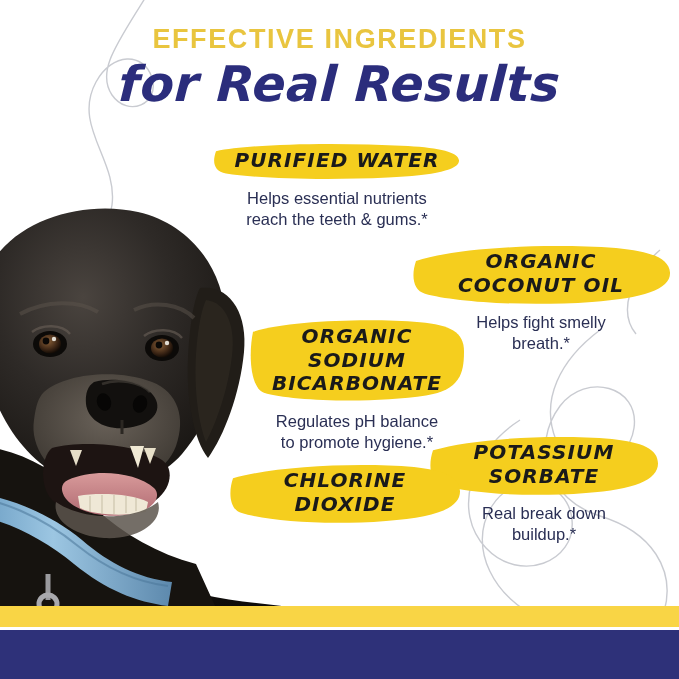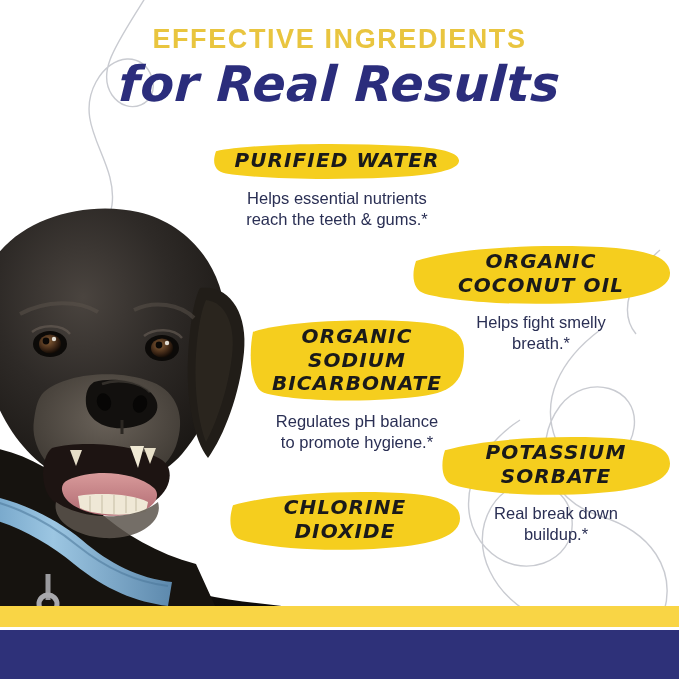--- a/index.html
+++ b/index.html
@@ -275,34 +275,34 @@
                  C 216 40, 212 52, 178 56 C 124 62, 42 60, 16 54
                  C 3 51, 0 28, 5 10 Z" fill="#f5ce1e"></path>
       </svg>
       <span class="tag-text">ORGANIC SODIUM
 BICARBONATE</span>
     </div>
     <div class="desc">Regulates pH balance
 to promote hygiene.*</div>
   </div>
 
-  <div class="ing align-center" style="left:440px;top:434px;width:232px;">
+  <div class="ing align-center" style="left:428px;top:434px;width:232px;">
     <div class="tag-row">
       <svg class="hl" viewBox="0 0 232 38" preserveAspectRatio="none">
         <path d="M5 10 C 44 3, 120 0, 184 3 C 214 5, 230 9, 230 18
                  C 230 28, 206 34, 158 36 C 98 39, 38 36, 13 31
                  C 2 29, 0 19, 5 10 Z" fill="#f5ce1e"></path>
       </svg>
       <span class="tag-text">POTASSIUM SORBATE</span>
     </div>
     <div class="desc">Real break down
 buildup.*</div>
   </div>
 
-  <div class="ing align-center" style="left:228px;top:489px;width:234px;">
+  <div class="ing align-center" style="left:228px;top:462px;width:234px;">
     <div class="tag-row">
       <svg class="hl" viewBox="0 0 234 38" preserveAspectRatio="none">
         <path d="M5 10 C 44 3, 122 0, 186 3 C 216 5, 232 9, 232 18
                  C 232 28, 208 34, 158 36 C 98 39, 38 36, 13 31
                  C 2 29, 0 19, 5 10 Z" fill="#f5ce1e"></path>
       </svg>
       <span class="tag-text">CHLORINE DIOXIDE</span>
     </div>
   </div>
 

